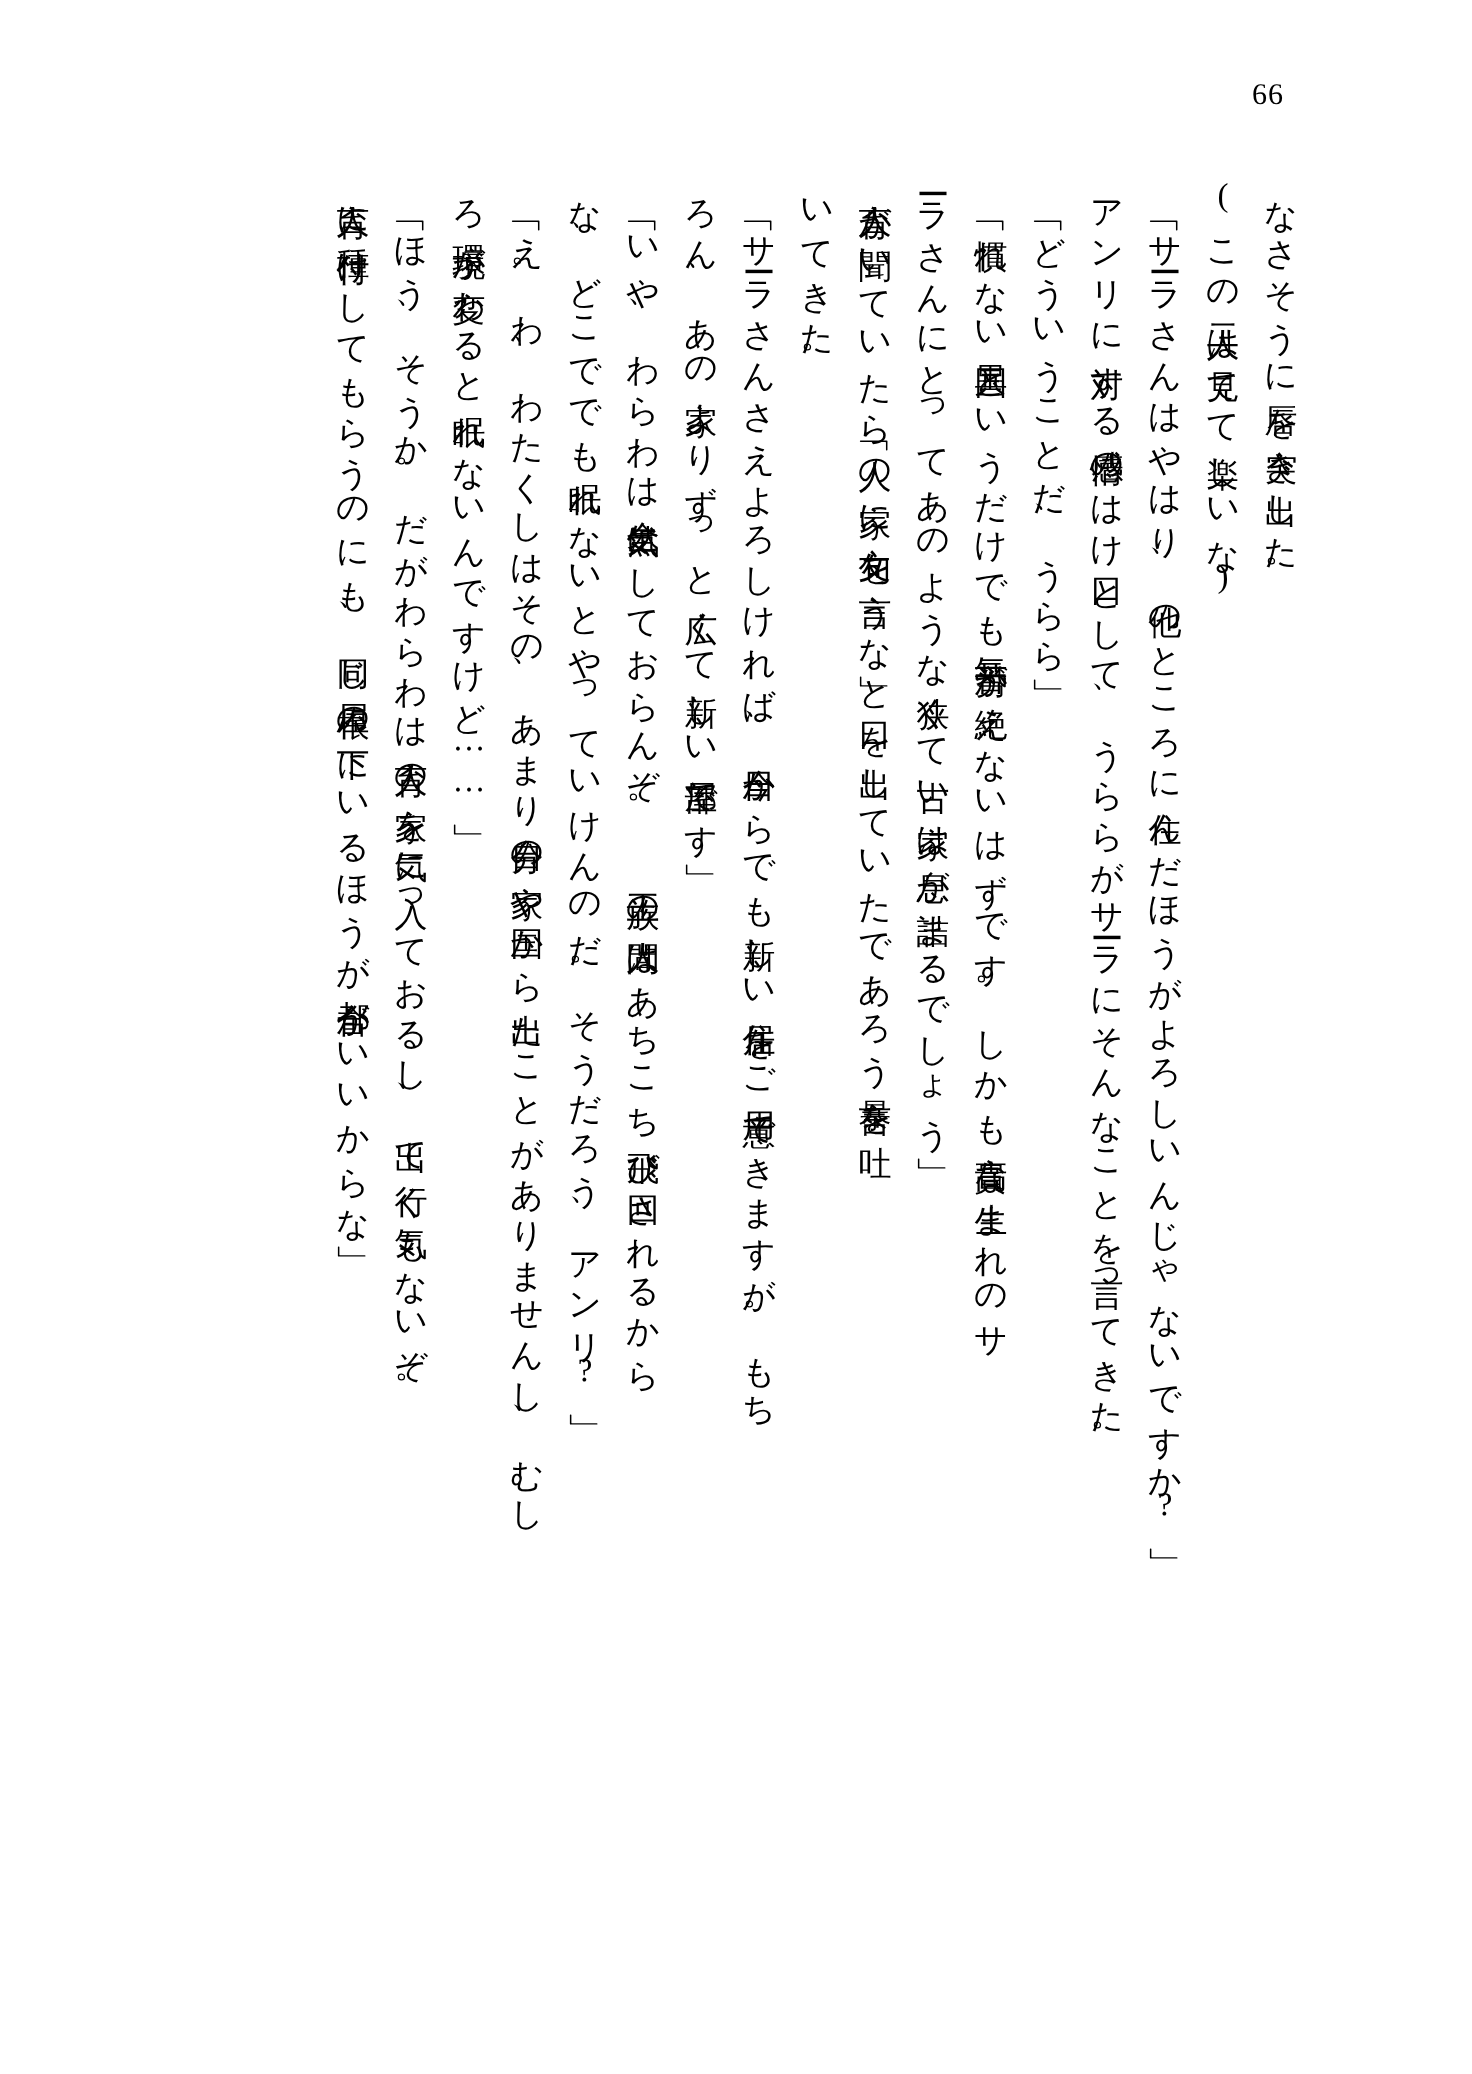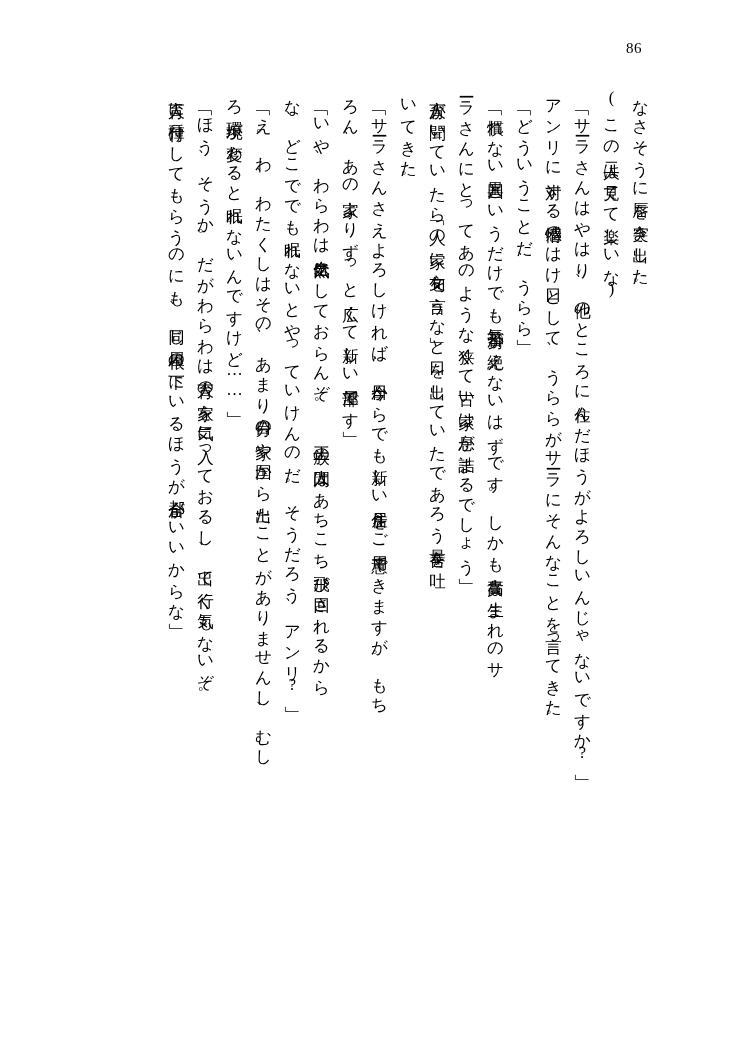--- a/index.html
+++ b/index.html
@@ -52,21 +52,21 @@
   .line.indent {
     padding-top: 17px;
     box-sizing: border-box;
   }
 </style>
 </head>
 <body>
 
 <div class="page">
 
-  <div class="page-number">86</div>
+  <div class="page-number">66</div>
 
   <div class="body-text">
       <div class="line">なさそうに唇を突き出した。</div>
       <div class="line">(この二人は見てて楽しいな)</div>
       <div class="line indent">「サーラさんはやはり、他のところに住んだほうがよろしいんじゃないですか?」</div>
       <div class="line">アンリに対する感情のはけ口として、うららがサーラにそんなことを言ってきた。</div>
       <div class="line indent">「どういうことだ、うらら」</div>
       <div class="line indent">「慣れない異国というだけでも気苦労が絶えないはずです。しかも高貴な生まれのサ</div>
       <div class="line">ーラさんにとってあのような狭くて古い家は息が詰まるでしょう」</div>
       <div class="line">育人が聞いていたら「人の家に文句を言うな」と口を出していたであろう暴言を吐</div>

